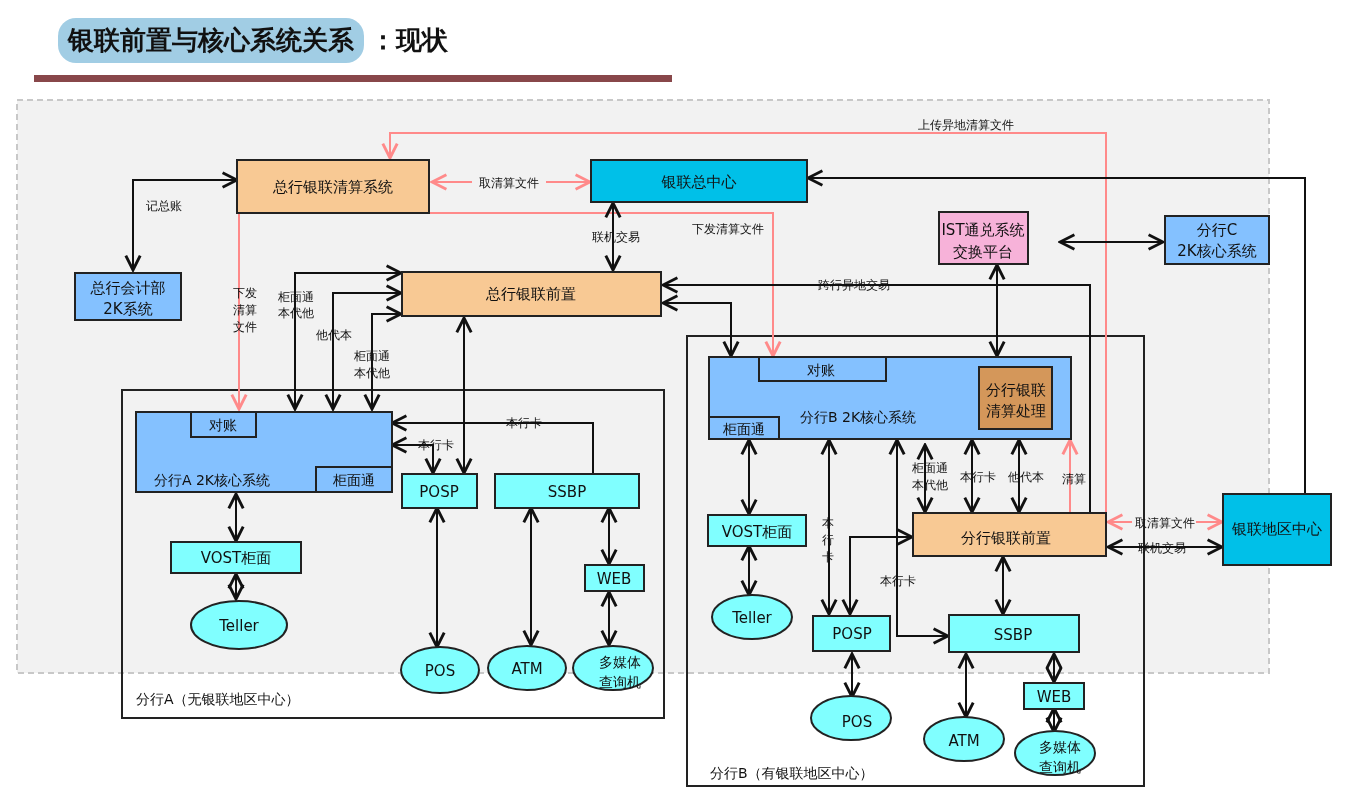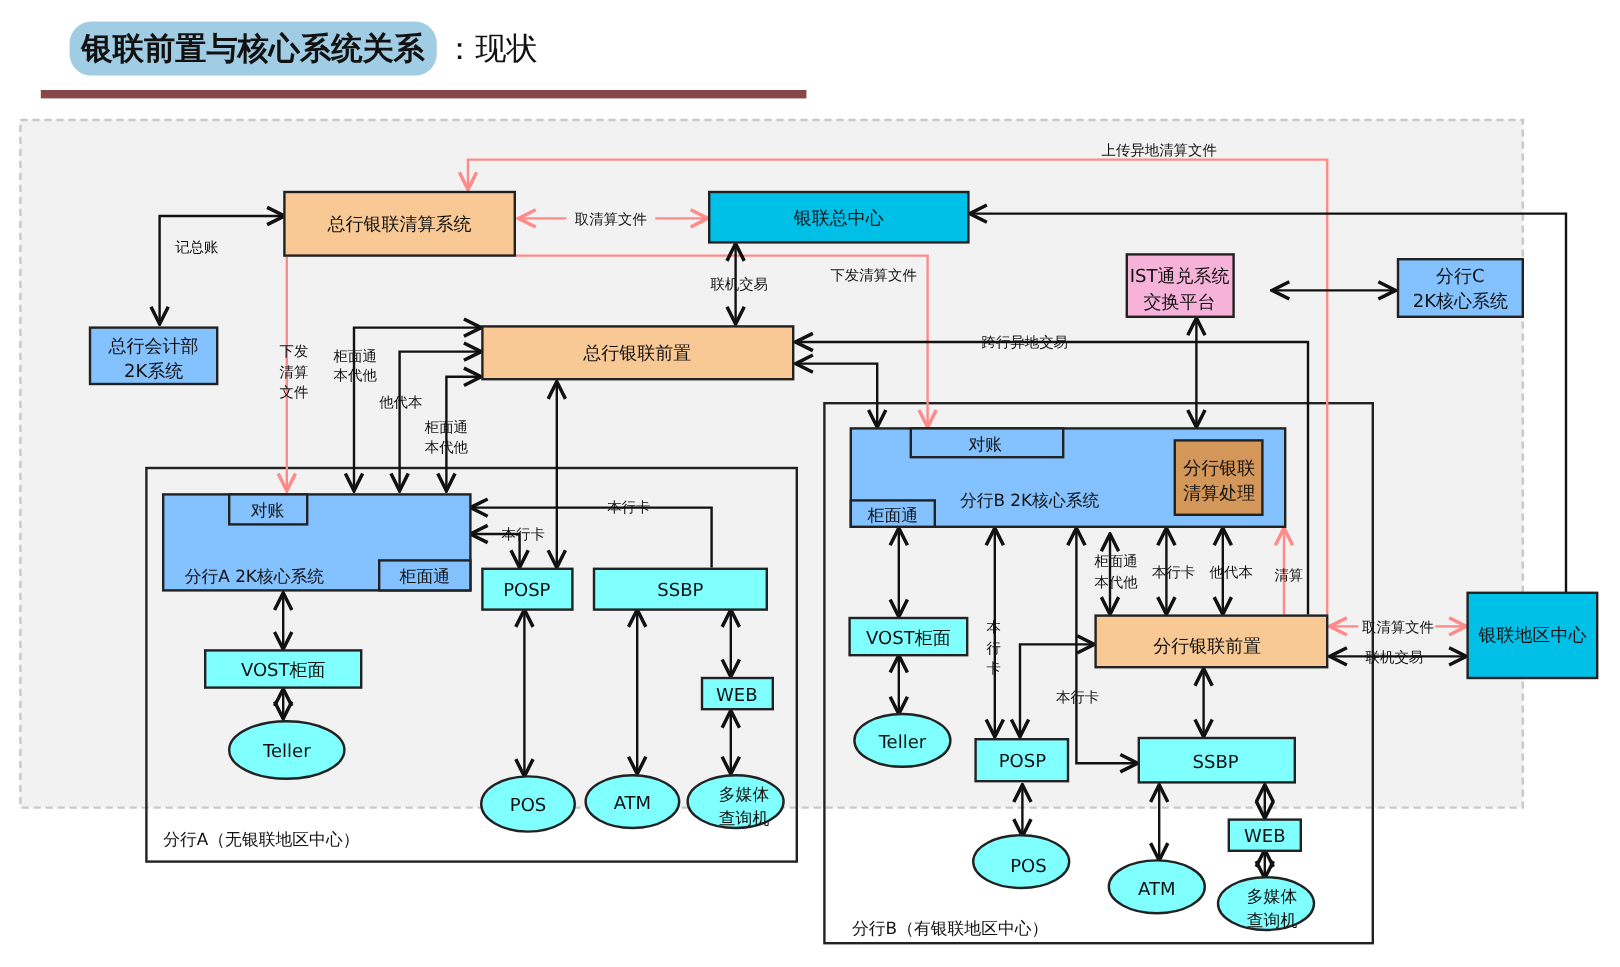--- a/index.html
+++ b/index.html
@@ -1,21 +1,21 @@
 <!DOCTYPE html>
 <html><head>
 <meta charset="utf-8">
 <style>
   html, body { margin:0; padding:0; background:#ffffff; }
   body { width:1350px; height:806px; position:relative; overflow:hidden;
          font-family:"DejaVu Sans", "Liberation Sans", sans-serif; }
   .title-wrap { position:absolute; left:58px; top:18px; height:45px; display:flex; align-items:center; }
   .title-hl { background:#a1cde4; height:45px; padding:0 10px; display:flex; align-items:center;
               font-family:"DejaVu Serif", "Liberation Serif", serif; font-weight:bold; font-size:26px; color:#111;border-radius:18px; }
-  .title-rest { font-family:"DejaVu Serif", "Liberation Serif", serif; font-weight:normal; font-size:26px; color:#111; padding-left:6px; }
+  .title-rest { font-family:"DejaVu Serif", "Liberation Serif", serif; font-weight:bold; font-size:26px; color:#111; padding-left:6px; }
   .rule { position:absolute; left:34px; top:75px; width:638px; height:7px; background:#88474a; }
   svg { position:absolute; left:0; top:0; }
   svg text { font-family:"DejaVu Sans", "Liberation Sans", sans-serif; fill:#111; }
 </style>
 </head>
 <body>
 
 <div class="title-wrap">
   <span class="title-hl">银联前置与核心系统关系</span>
   <span class="title-rest">：现状</span>

